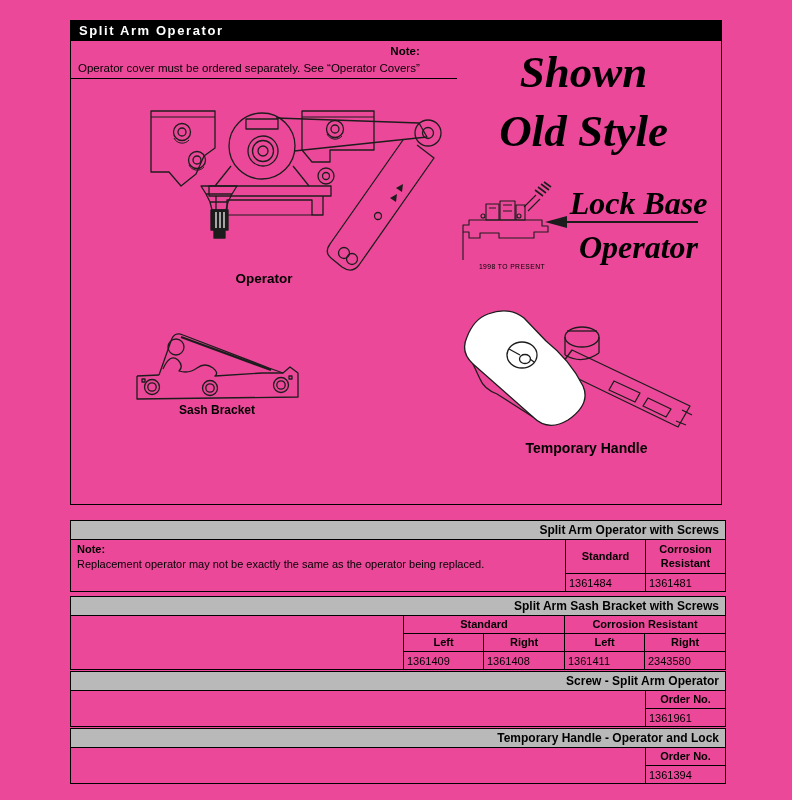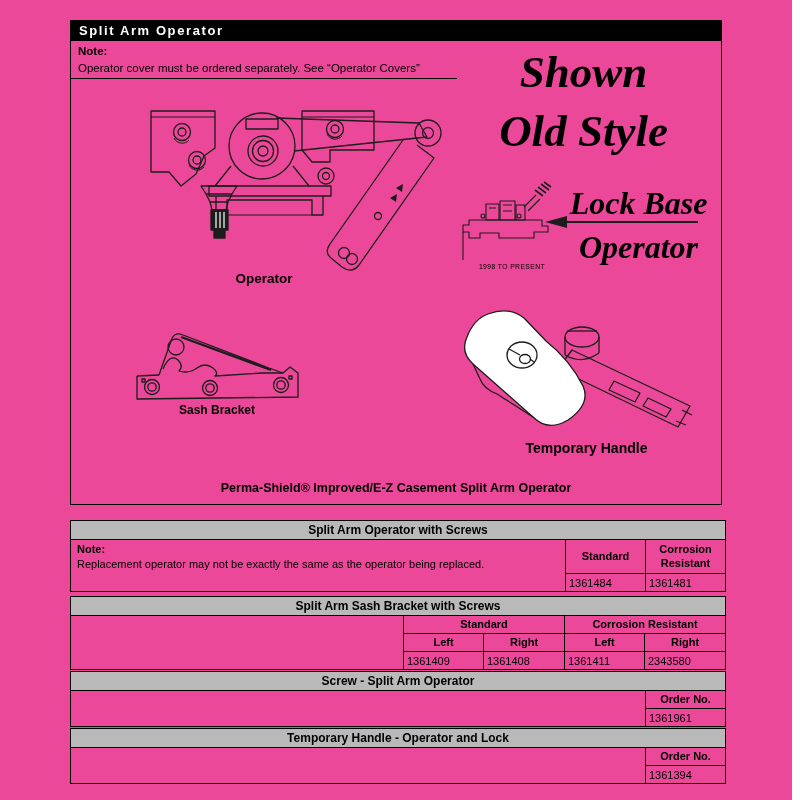--- a/index.html
+++ b/index.html
@@ -9,21 +9,21 @@
   
   .titlebar{position:absolute;left:70px;top:20px;width:652px;height:21px;background:#000;
             color:#fff;font-size:13px;font-weight:bold;letter-spacing:1.6px;line-height:21px;
             padding-left:9px;box-sizing:border-box;}
 
   
   .dbox{position:absolute;left:70px;top:41px;width:652px;height:464px;box-sizing:border-box;
         border-left:1.6px solid #000;border-right:1.6px solid #000;border-bottom:1.6px solid #000;}
   .note-area{position:absolute;left:0;top:0;padding:2px 0 0 7px;font-size:11.5px;line-height:1.45;}
   .note-rule{position:absolute;left:0;top:37px;width:386px;border-top:1.8px solid #000;}
-  .b{font-weight:bold;}
+  .b{font-weight:bold;text-align:right;}
 
   .oldstyle{position:absolute;left:400px;top:2px;width:225px;text-align:center;
             font-family:"Liberation Serif",serif;font-style:italic;font-weight:bold;
             font-size:45px;line-height:1.3;}
   .thintext{position:absolute;font-family:"Liberation Serif",serif;font-style:italic;
             font-weight:bold;font-size:32px;line-height:1;width:185px;text-align:center;}
   .tb1{left:475px;top:146px;}
   .tb2{left:475px;top:190px;}
   .arrow-svg{position:absolute;left:472px;top:173px;}
   .era{position:absolute;left:393px;top:222px;width:96px;font-size:6.8px;letter-spacing:.4px;
@@ -37,21 +37,21 @@
   .op-svg{position:absolute;left:45px;top:47px;}
   .thin-svg{position:absolute;left:385px;top:134px;}
   .sash-svg{position:absolute;left:48px;top:277px;}
   .hand-svg{position:absolute;left:383px;top:262px;}
 
   
   .ptable{position:absolute;left:70px;width:655px;border-collapse:collapse;table-layout:fixed;
           font-size:11px;}
   .ptable td,.ptable th{border:1.5px solid #000;padding:0 3px;box-sizing:border-box;
           overflow:hidden;}
-  .ghead{background:#b9b9b9;font-weight:bold;font-size:12px;text-align:center;
+  .ghead{background:#b9b9b9;font-weight:bold;font-size:12px;text-align:right;
          padding:2px 6px !important;height:19px;}
   .ptable th{font-weight:bold;text-align:center;font-size:11px;line-height:1.2;height:18px;}
   .val{height:18px;}
   .notecell{vertical-align:top;padding:2px 6px !important;font-size:11px;line-height:1.4;}
   .t1{top:520px;} .t2{top:596px;} .t3{top:671px;} .t4{top:728px;}
 </style>
 </head>
 <body>
 
 <div class="page">
@@ -165,21 +165,20 @@
         <path d="M113,28 L143,28"></path>
         <path d="M34,11 Q55,3 70,15 L92,38 Q116,57 129,83 Q137,101 114,117 Q94,129 79,114 L19,61 Q6,49 13,34 Q20,16 34,11 Z" fill="#fff"></path>
         <path d="M19,61 L26,76 Q30,86 43,91 L79,114"></path>
         <ellipse cx="68" cy="52" rx="15" ry="13"></ellipse>
         <ellipse cx="71" cy="56" rx="5.5" ry="4.5"></ellipse>
         <path d="M55,46 L66,52 M80,59 L76,56"></path>
       </g>
     </svg>
     <div class="dlabel lbl-hand">Temporary Handle</div>
 
-    <div class="caption">Perma-Shield® Improved/E-Z Casement Split Arm Operator</div>
   </div>
 
   <table class="ptable t1">
     <colgroup>
         <col style="width:495px">
         <col style="width:80px">
         <col style="width:80px">
       </colgroup>
     <tbody>
         <tr>

